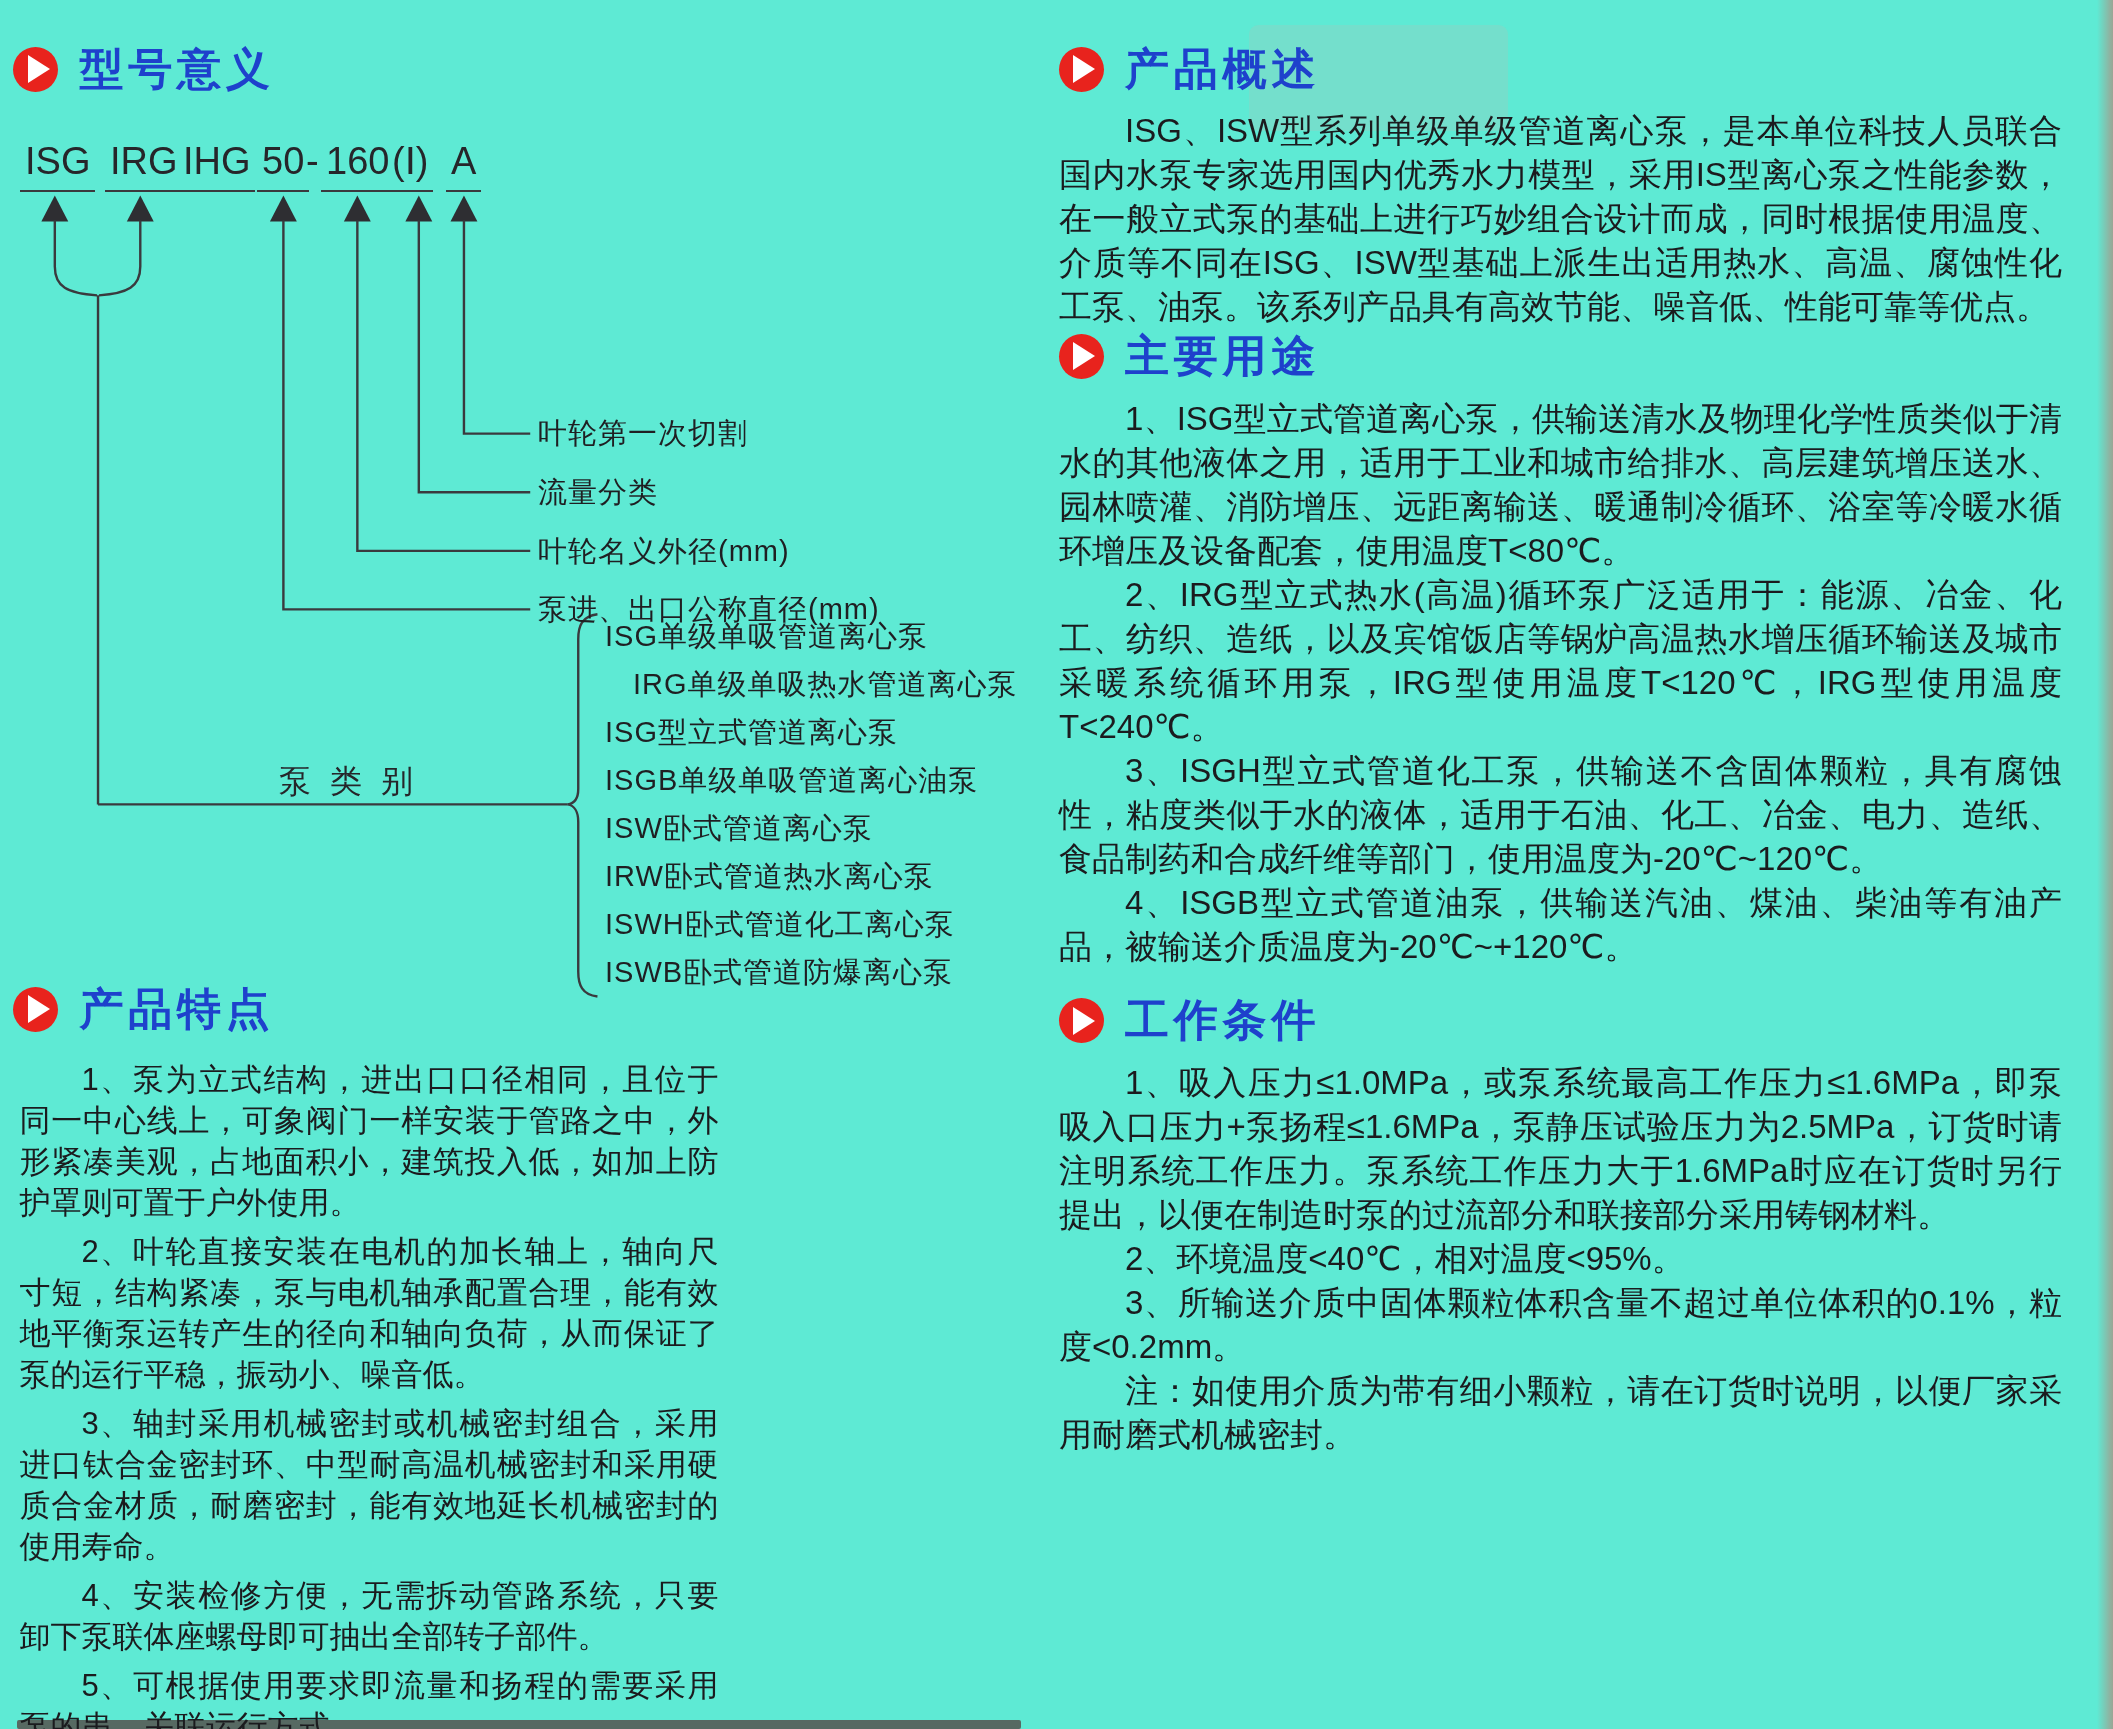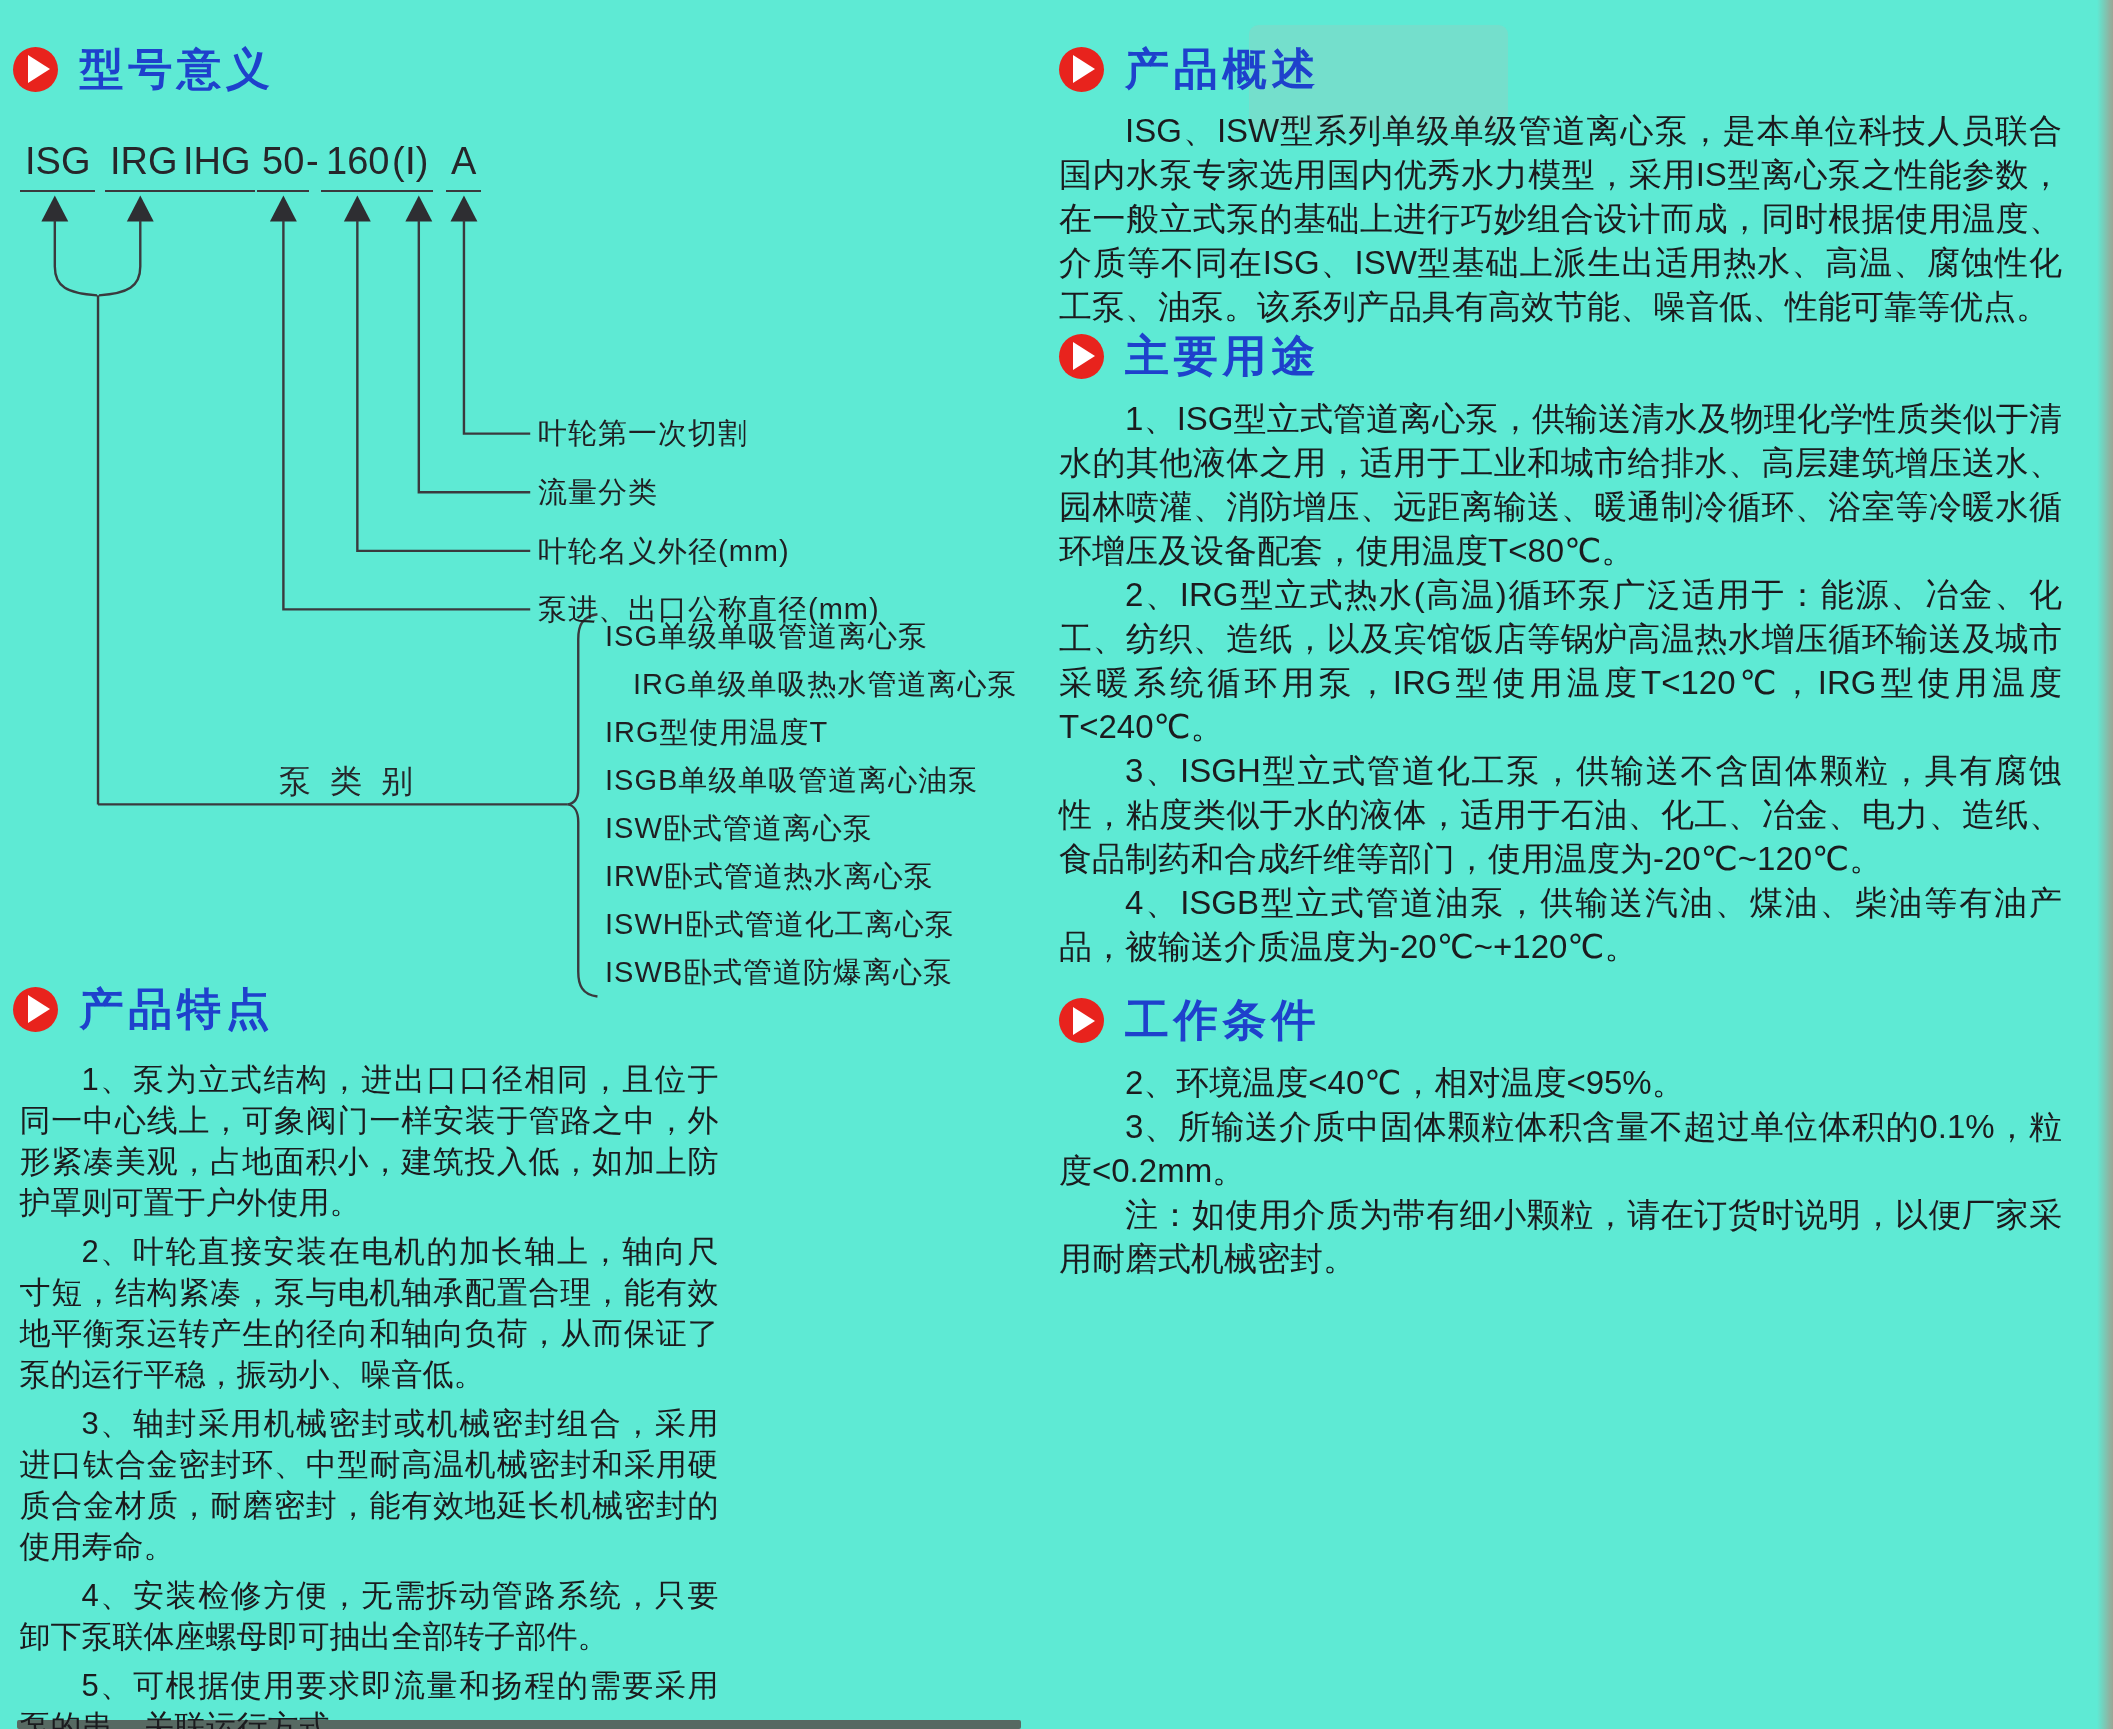--- a/index.html
+++ b/index.html
@@ -136,21 +136,21 @@
 
     <div class="callout c0">叶轮第一次切割</div>
     <div class="callout c1">流量分类</div>
     <div class="callout c2">叶轮名义外径(mm)</div>
     <div class="callout c3">泵进、出口公称直径(mm)</div>
 
     <div class="cat">泵类别</div>
 
     <div class="ptype t0">ISG单级单吸管道离心泵</div>
     <div class="ptype t1">IRG单级单吸热水管道离心泵</div>
-    <div class="ptype t2">IRG型使用温度T</div>
+    <div class="ptype t2">ISG型立式管道离心泵</div>
     <div class="ptype t3">ISGB单级单吸管道离心油泵</div>
     <div class="ptype t4">ISW卧式管道离心泵</div>
     <div class="ptype t5">IRW卧式管道热水离心泵</div>
     <div class="ptype t6">ISWH卧式管道化工离心泵</div>
     <div class="ptype t7">ISWB卧式管道防爆离心泵</div>
   </div>
 
   <div class="head h-features">
     <span class="icon"></span>
     <h2 class="title">产品特点</h2>
@@ -182,19 +182,20 @@
       <p>2、IRG型立式热水(高温)循环泵广泛适用于：能源、冶金、化工、纺织、造纸，以及宾馆饭店等锅炉高温热水增压循环输送及城市采暖系统循环用泵，IRG型使用温度T&lt;120℃，IRG型使用温度T&lt;240℃。</p>
       <p>3、ISGH型立式管道化工泵，供输送不含固体颗粒，具有腐蚀性，粘度类似于水的液体，适用于石油、化工、冶金、电力、造纸、食品制药和合成纤维等部门，使用温度为-20℃~120℃。</p>
       <p>4、ISGB型立式管道油泵，供输送汽油、煤油、柴油等有油产品，被输送介质温度为-20℃~+120℃。</p>
     </div>
 
     <div class="head mt-cond">
       <span class="icon"></span>
       <h2 class="title">工作条件</h2>
     </div>
     <div class="body">
+      <p>1、吸入压力≤1.0MPa，或泵系统最高工作压力≤1.6MPa，即泵吸入口压力+泵扬程≤1.6MPa，泵静压试验压力为2.5MPa，订货时请注明系统工作压力。泵系统工作压力大于1.6MPa时应在订货时另行提出，以便在制造时泵的过流部分和联接部分采用铸钢材料。</p>
       <p>2、环境温度&lt;40℃，相对温度&lt;95%。</p>
       <p>3、所输送介质中固体颗粒体积含量不超过单位体积的0.1%，粒度&lt;0.2mm。</p>
       <p>注：如使用介质为带有细小颗粒，请在订货时说明，以便厂家采用耐磨式机械密封。</p>
     </div>
   </div>
 </div>
 
 
 </body></html>

